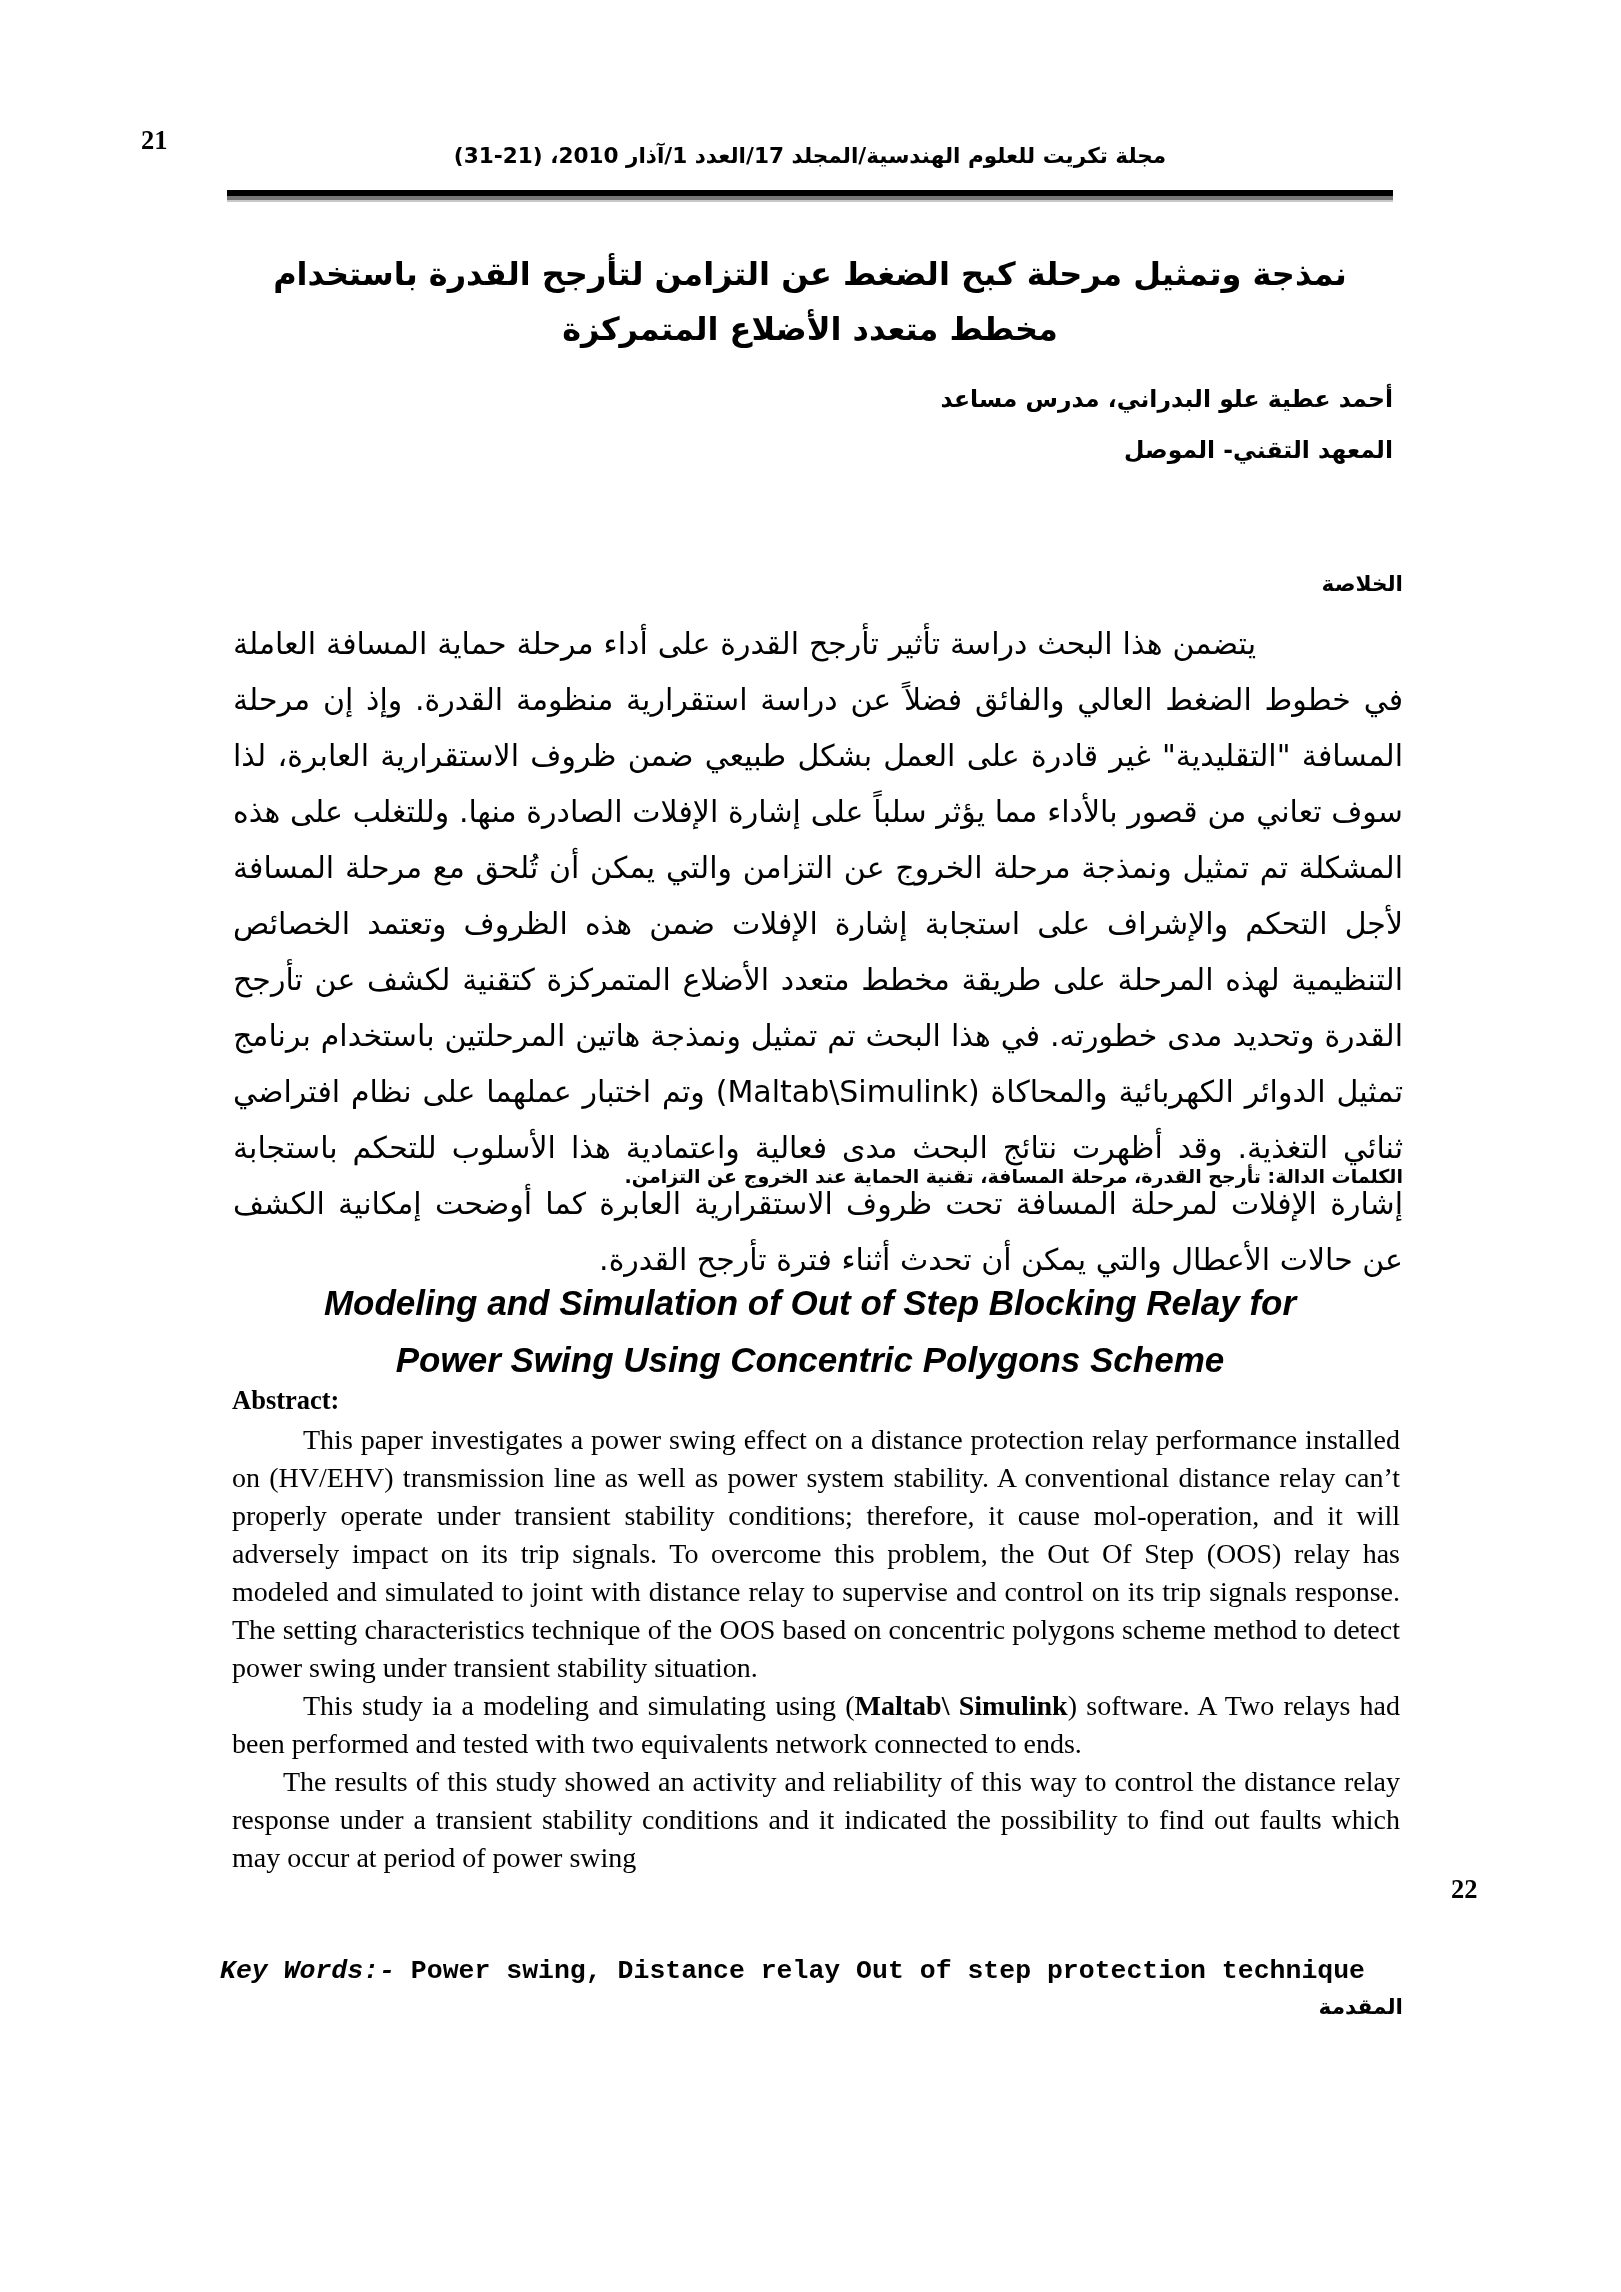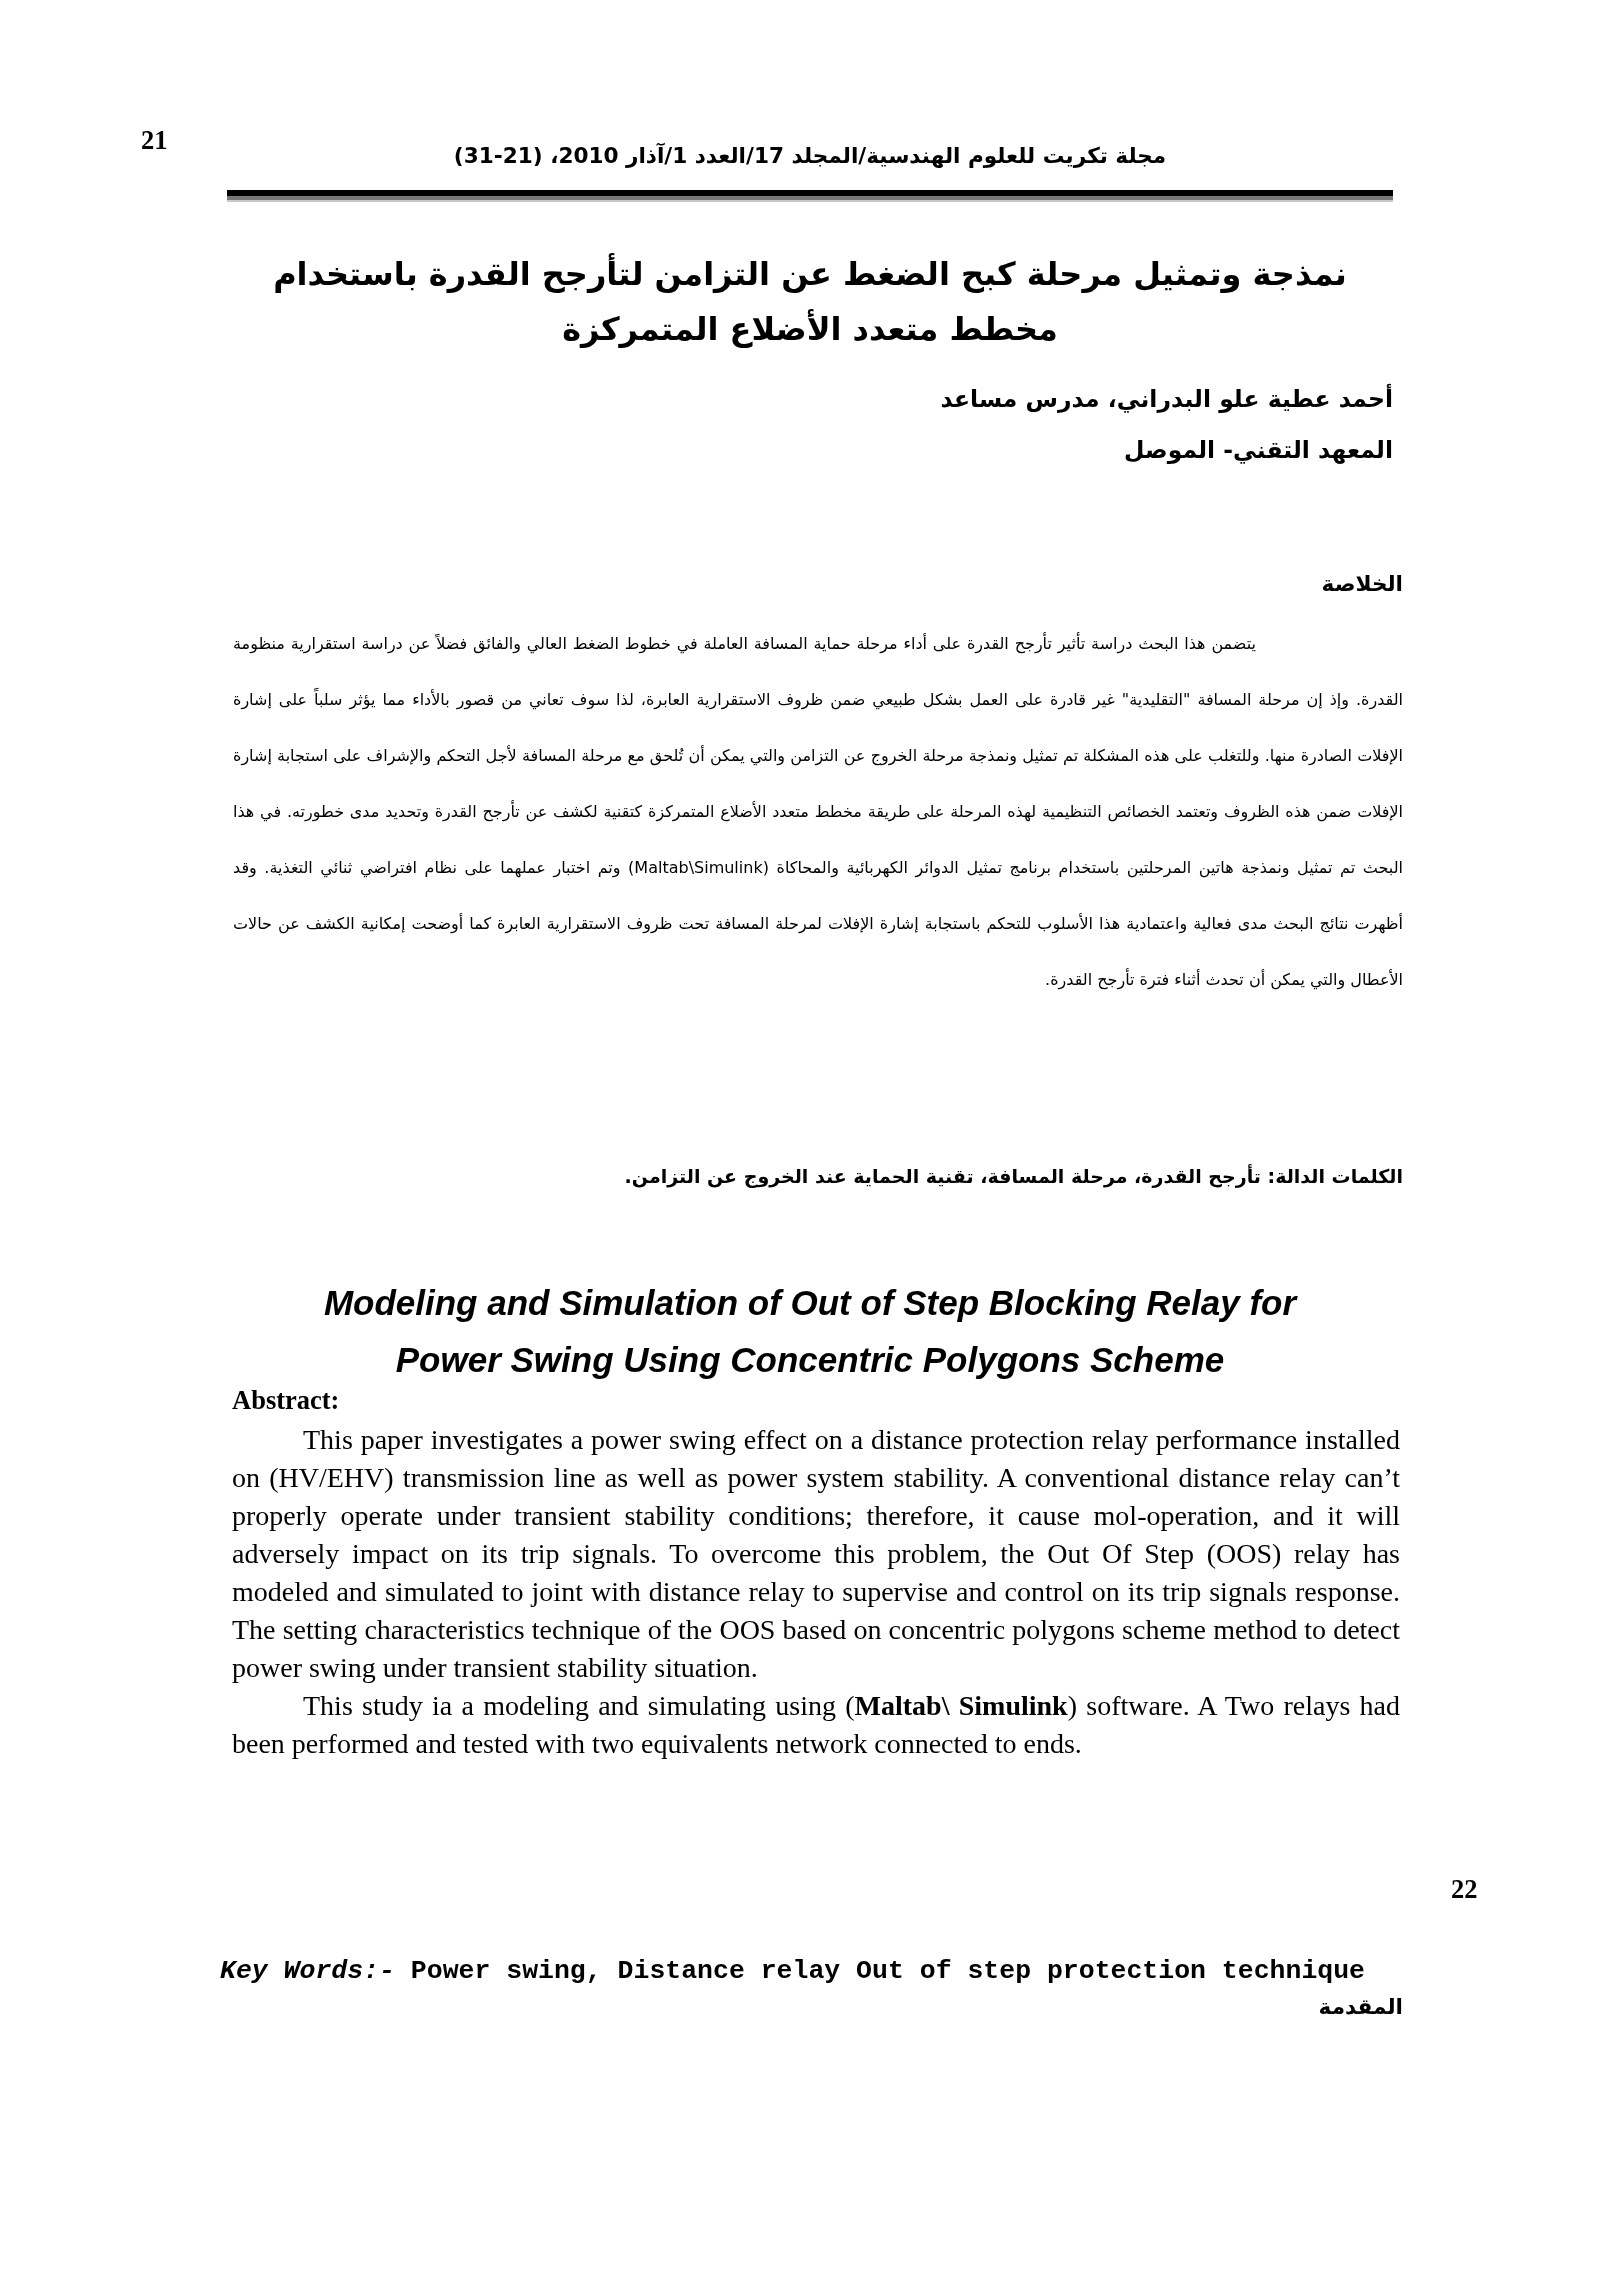--- a/index.html
+++ b/index.html
@@ -22,21 +22,21 @@
   
   .ar-title { left: 227px; width: 1166px; top: 247px; text-align: center; direction: rtl;
     font-family: "DejaVu Sans", sans-serif; font-weight: bold; font-size: 32px; line-height: 55px; }
   .ar-author { left: 227px; width: 1166px; top: 374px; text-align: right; direction: rtl;
     font-family: "DejaVu Sans", sans-serif; font-weight: bold; font-size: 23.5px; line-height: 51px; }
 
   
   .ar-abs-head { right: 218px; top: 571px; direction: rtl;
     font-family: "DejaVu Sans", sans-serif; font-weight: bold; font-size: 21.6px; }
   .ar-abs-body { left: 233px; width: 1170px; top: 616px; direction: rtl; text-align: justify;
-    text-align-last: right; font-family: "DejaVu Sans", sans-serif; font-size: 16px; line-height: 56px; }
+    text-align-last: right; font-family: "DejaVu Sans", sans-serif; font-size: 30px; line-height: 56px; }
   .ar-abs-body p { margin: 0; text-indent: 147px; }
   .ar-keywords { left: 233px; width: 1170px; top: 1157px; direction: rtl; text-align: right;
     font-family: "DejaVu Sans", sans-serif; font-weight: bold; font-size: 19px; line-height: 39px; }
 
   
   .en-title { left: 227px; width: 1166px; top: 1274px; text-align: center;
     font-family: Liberation Sans, sans-serif; font-weight: bold; font-style: italic;
     font-size: 35px; line-height: 57px; }
 
   
@@ -86,20 +86,21 @@
 
 <div class="abs en-title">
   <div>Modeling and Simulation of Out of Step Blocking Relay for</div>
   <div>Power Swing Using Concentric Polygons Scheme</div>
 </div>
 
 <div class="abs en-abs-head">Abstract:</div>
 <div class="abs en-abs-body">
   <p class="ind1">This paper investigates a power swing effect on a distance protection relay performance installed on (HV/EHV) transmission line as well as power system stability. A conventional distance relay can’t properly operate under transient stability conditions; therefore, it cause mol-operation, and it will adversely impact on its trip signals. To overcome this problem, the Out Of Step (OOS) relay has modeled and simulated to joint with distance relay to supervise and control on its trip signals response. The setting characteristics technique of the OOS based on concentric polygons scheme method to detect power swing under transient stability situation.</p>
   <p class="ind1"><span>This study ia a modeling and simulating using (</span><b>Maltab\ Simulink</b><span>) software. A Two relays had been  performed   and  tested  with  two equivalents network connected to ends.</span></p>
+  <p class="ind2">The results of this study showed an activity and reliability of this way to control the distance relay response under a transient stability conditions and it indicated the possibility to find out faults which may occur at period of power swing</p>
 </div>
 <div class="abs en-keywords">
   <span class="kw-label">Key Words:-</span><span> Power swing, Distance relay Out of step protection technique</span>
 </div>
 
 <div class="abs page-num" id="pn-side">22</div>
 
 <div class="abs intro-head">المقدمة</div>
 
 

